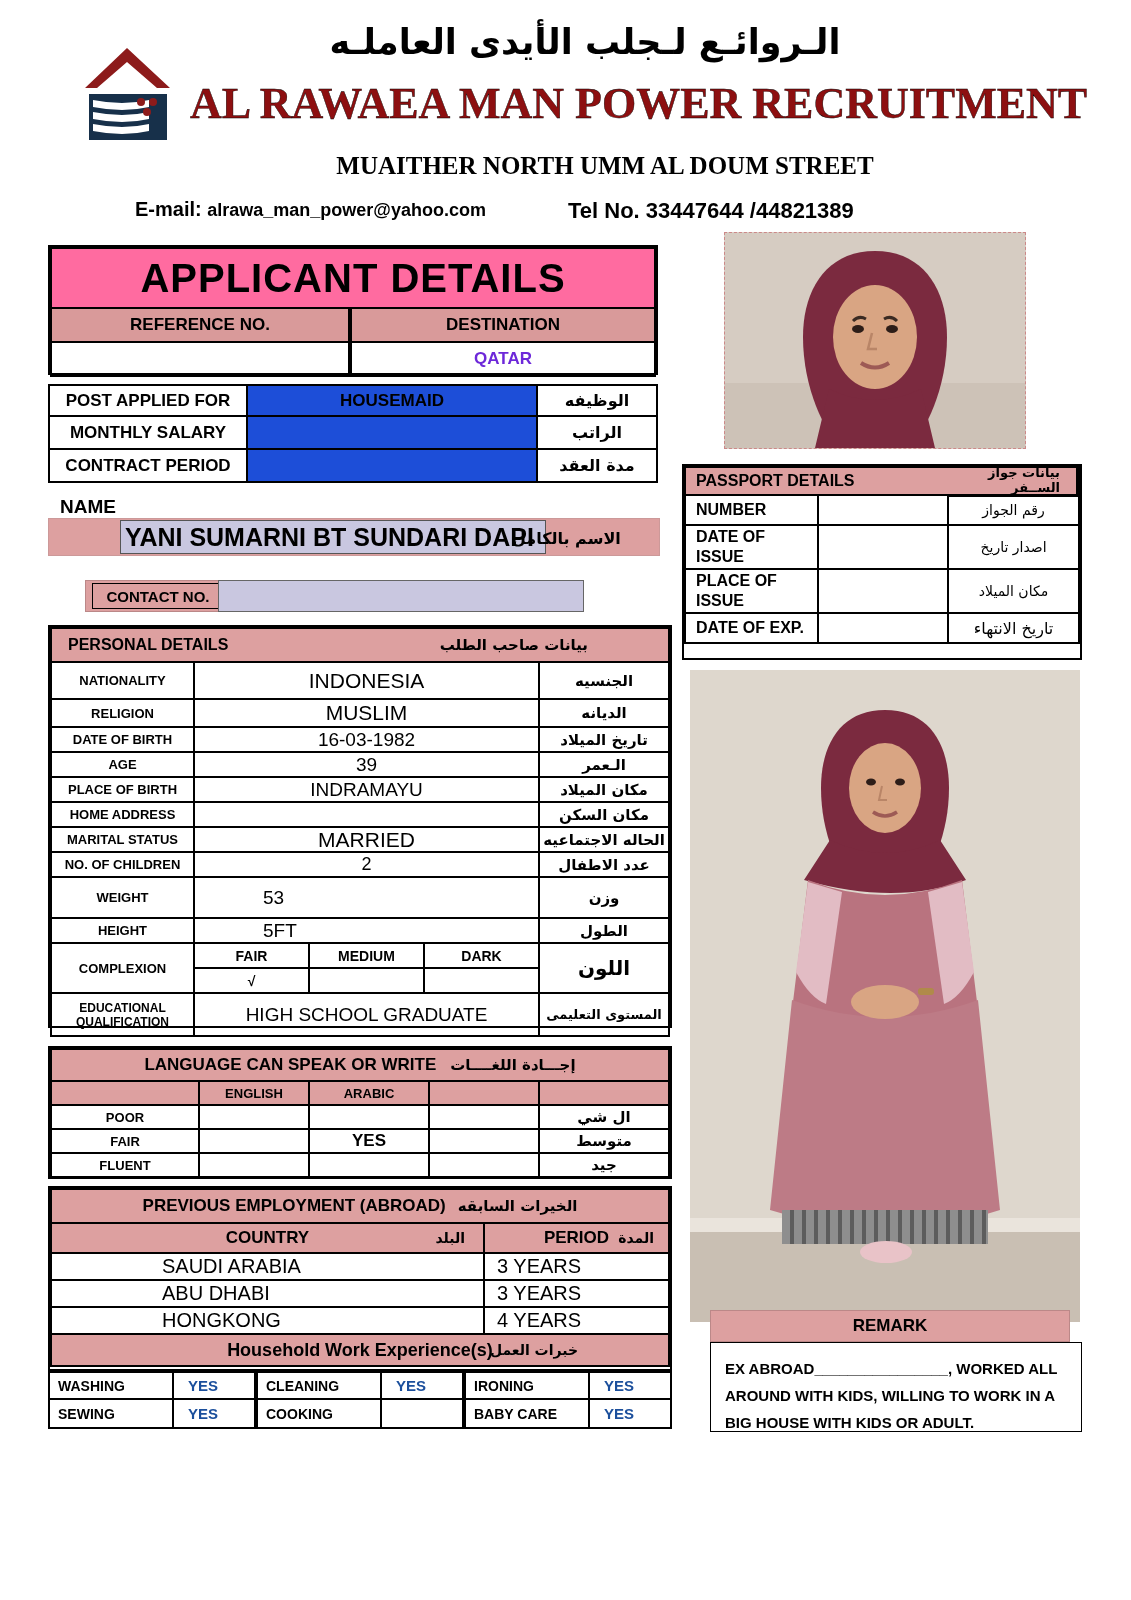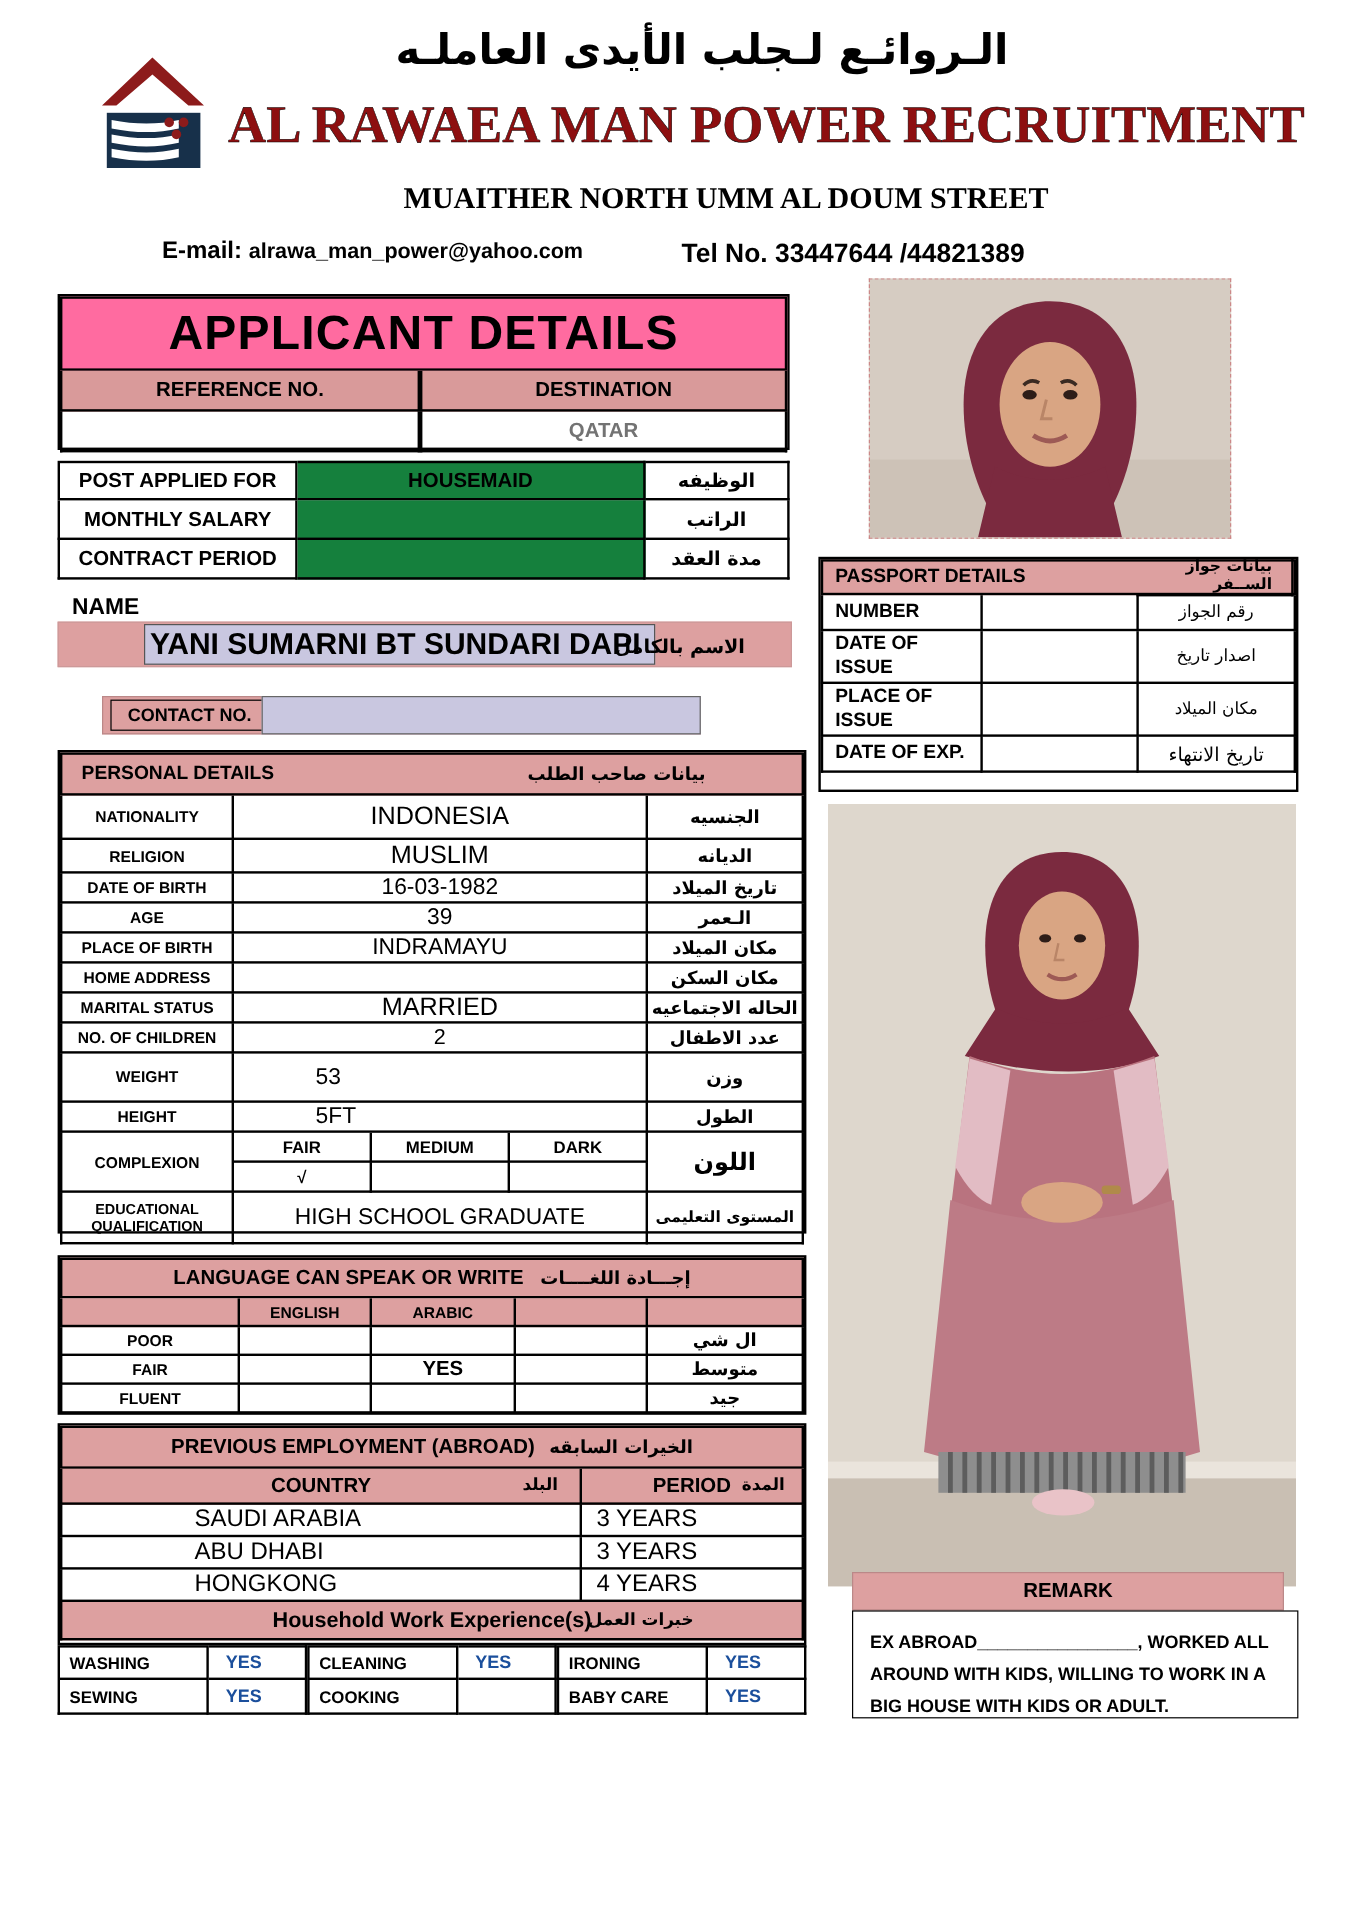--- a/index.html
+++ b/index.html
@@ -45,28 +45,28 @@
   #applicant{left:48px;top:245px;width:610px;height:130px;}
   #applicant .title{
     height:58px;border:2px solid #000;background:#ff6ba0;
     display:flex;align-items:center;justify-content:center;
     font-size:40px;font-weight:bold;letter-spacing:1px;
   }
   #applicant .row{display:flex;height:34px;}
   #applicant .row .c1{width:300px;}
   #applicant .row .c2{width:306px;}
   #applicant .hd{font-size:17px;font-weight:bold;justify-content:center;background:#d99a9a;border:2px solid #000;border-top:none;}
-  #applicant .vl{justify-content:center;font-size:17px;font-weight:bold;color:#737373;border:2px solid #000;border-top:none;}
+  #applicant .vl{justify-content:center;font-size:17px;font-weight:bold;color:#6d28d9;border:2px solid #000;border-top:none;}
   #applicant .vlb{border:2px solid #000;border-top:none;}
 
   
   #post{left:48px;top:384px;width:610px;height:104px;}
   #post .row{display:flex;height:33px;}
   #post .l{width:200px;border:2px solid #000;justify-content:center;font-size:17px;font-weight:bold;}
-  #post .m{width:290px;border:2px solid #000;border-left:none;justify-content:center;font-size:17px;font-weight:bold;background:#15803d;}
+  #post .m{width:290px;border:2px solid #000;border-left:none;justify-content:center;font-size:17px;font-weight:bold;background:#1d4ed8;}
   #post .r{width:120px;border:2px solid #000;border-left:none;justify-content:center;font-size:16px;font-weight:bold;}
   #post .row+.row .l,#post .row+.row .m,#post .row+.row .r{border-top:none;}
 
   
   #namebar{position:absolute;left:48px;top:518px;width:610px;height:36px;background:#dda0a0;border:1px solid #c99;}
   #namelabel{position:absolute;left:60px;top:496px;font-size:19px;font-weight:bold;}
   #namevalue{
     position:absolute;left:120px;top:520px;width:420px;height:32px;
     background:#c9c7e0;border:1px solid #555;display:flex;align-items:center;
     padding-left:4px;font-size:25px;font-weight:bold;overflow:hidden;white-space:nowrap;

